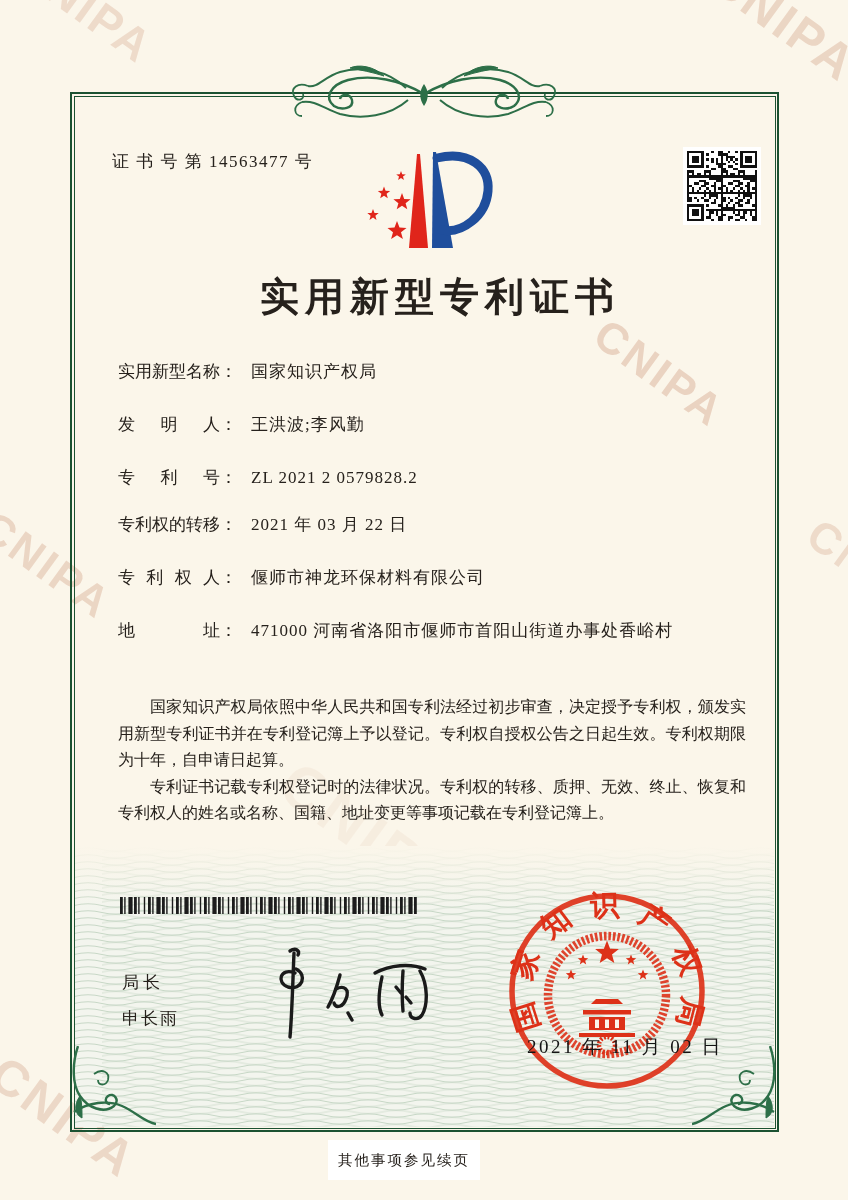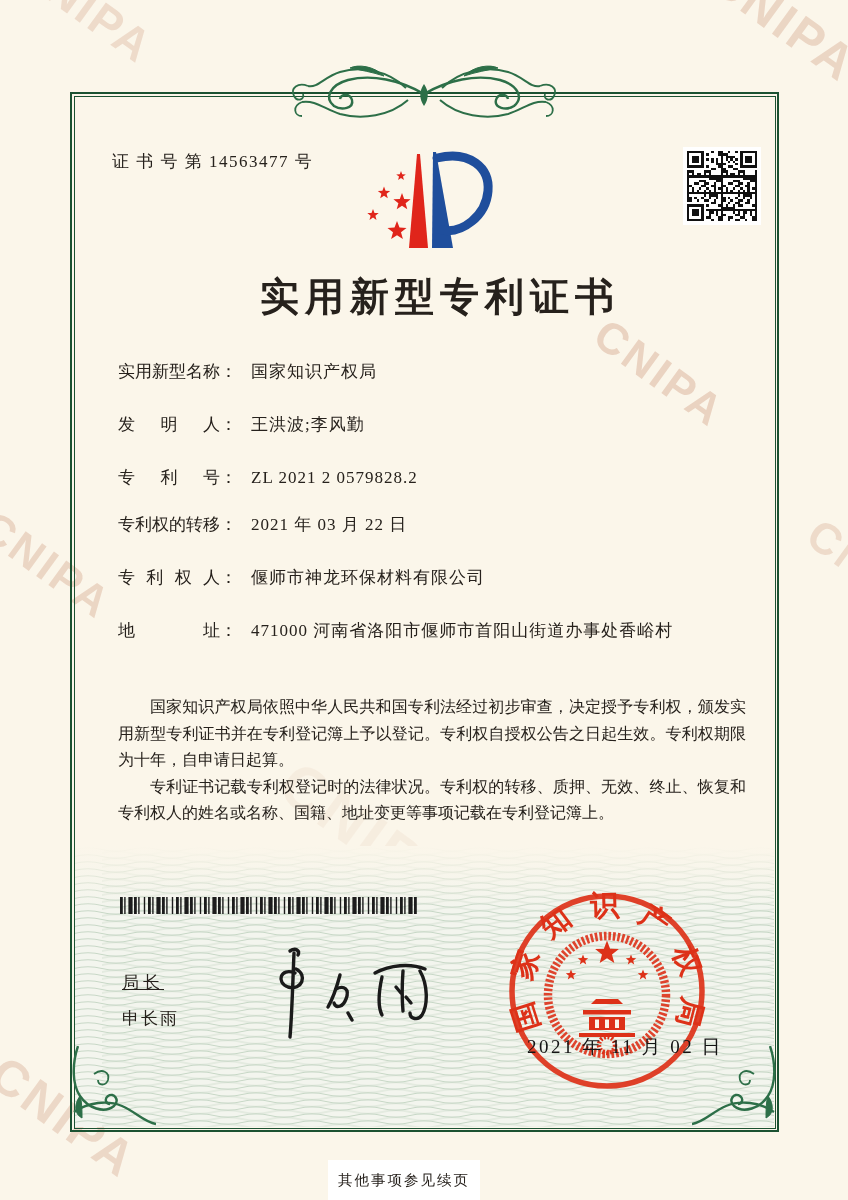--- a/index.html
+++ b/index.html
@@ -32,30 +32,30 @@
   .row{position:absolute;left:118px;font-size:17px;white-space:nowrap;z-index:5;}
   .flabel{display:inline-block;width:102px;text-align:justify;text-align-last:justify;}
   .fcolon{display:inline-block;margin-right:14px;}
   .fvalue{letter-spacing:1px;}
   .pair2{position:absolute;left:332px;top:0;}
   
   .paras{position:absolute;left:118px;top:694px;width:628px;z-index:5;}
   .paras p{margin:0;font-size:16px;line-height:26.5px;text-indent:2em;text-align:justify;}
   
   #barcode{position:absolute;left:120px;top:897px;z-index:5;}
-  .sig-title{position:absolute;left:122px;top:971px;font-size:17px;letter-spacing:4px;z-index:5;text-decoration:underline;}
+  .sig-title{position:absolute;left:122px;top:971px;font-size:17px;letter-spacing:4px;z-index:5;}
   .sig-name{position:absolute;left:122px;top:1007px;font-size:17px;letter-spacing:2px;z-index:5;}
   .signature{position:absolute;left:240px;top:945px;z-index:6;}
   .seal{position:absolute;left:505px;top:889px;z-index:5;}
   .seal-date{position:absolute;left:527px;top:1034px;font-size:19px;letter-spacing:2.5px;
       color:#141414;z-index:6;}
   .page-info{position:absolute;left:70px;top:1096px;width:705px;text-align:center;
       font-size:14.5px;letter-spacing:2px;z-index:5;}
   .cont-note{position:absolute;left:328px;top:1140px;width:152px;height:40px;background:#fff;
-      text-align:center;line-height:40px;font-size:14.5px;letter-spacing:2px;z-index:5;margin-top:20px;}
+      text-align:center;line-height:40px;font-size:14.5px;letter-spacing:2px;z-index:5;}
 </style>
 </head>
 <body>
 
 <div id="page">
 
   <div class="wm" style="left:8px;top:-20px;font-size:46px;opacity:.25">CNIPA</div>
   <div class="wm" style="left:700px;top:-8px;font-size:50px;opacity:.30">CNIPA</div>
   <div class="wm" style="left:585px;top:348px;font-size:44px;opacity:.33">CNIPA</div>
   <div class="wm" style="left:-28px;top:540px;font-size:44px;opacity:.30">CNIPA</div>

